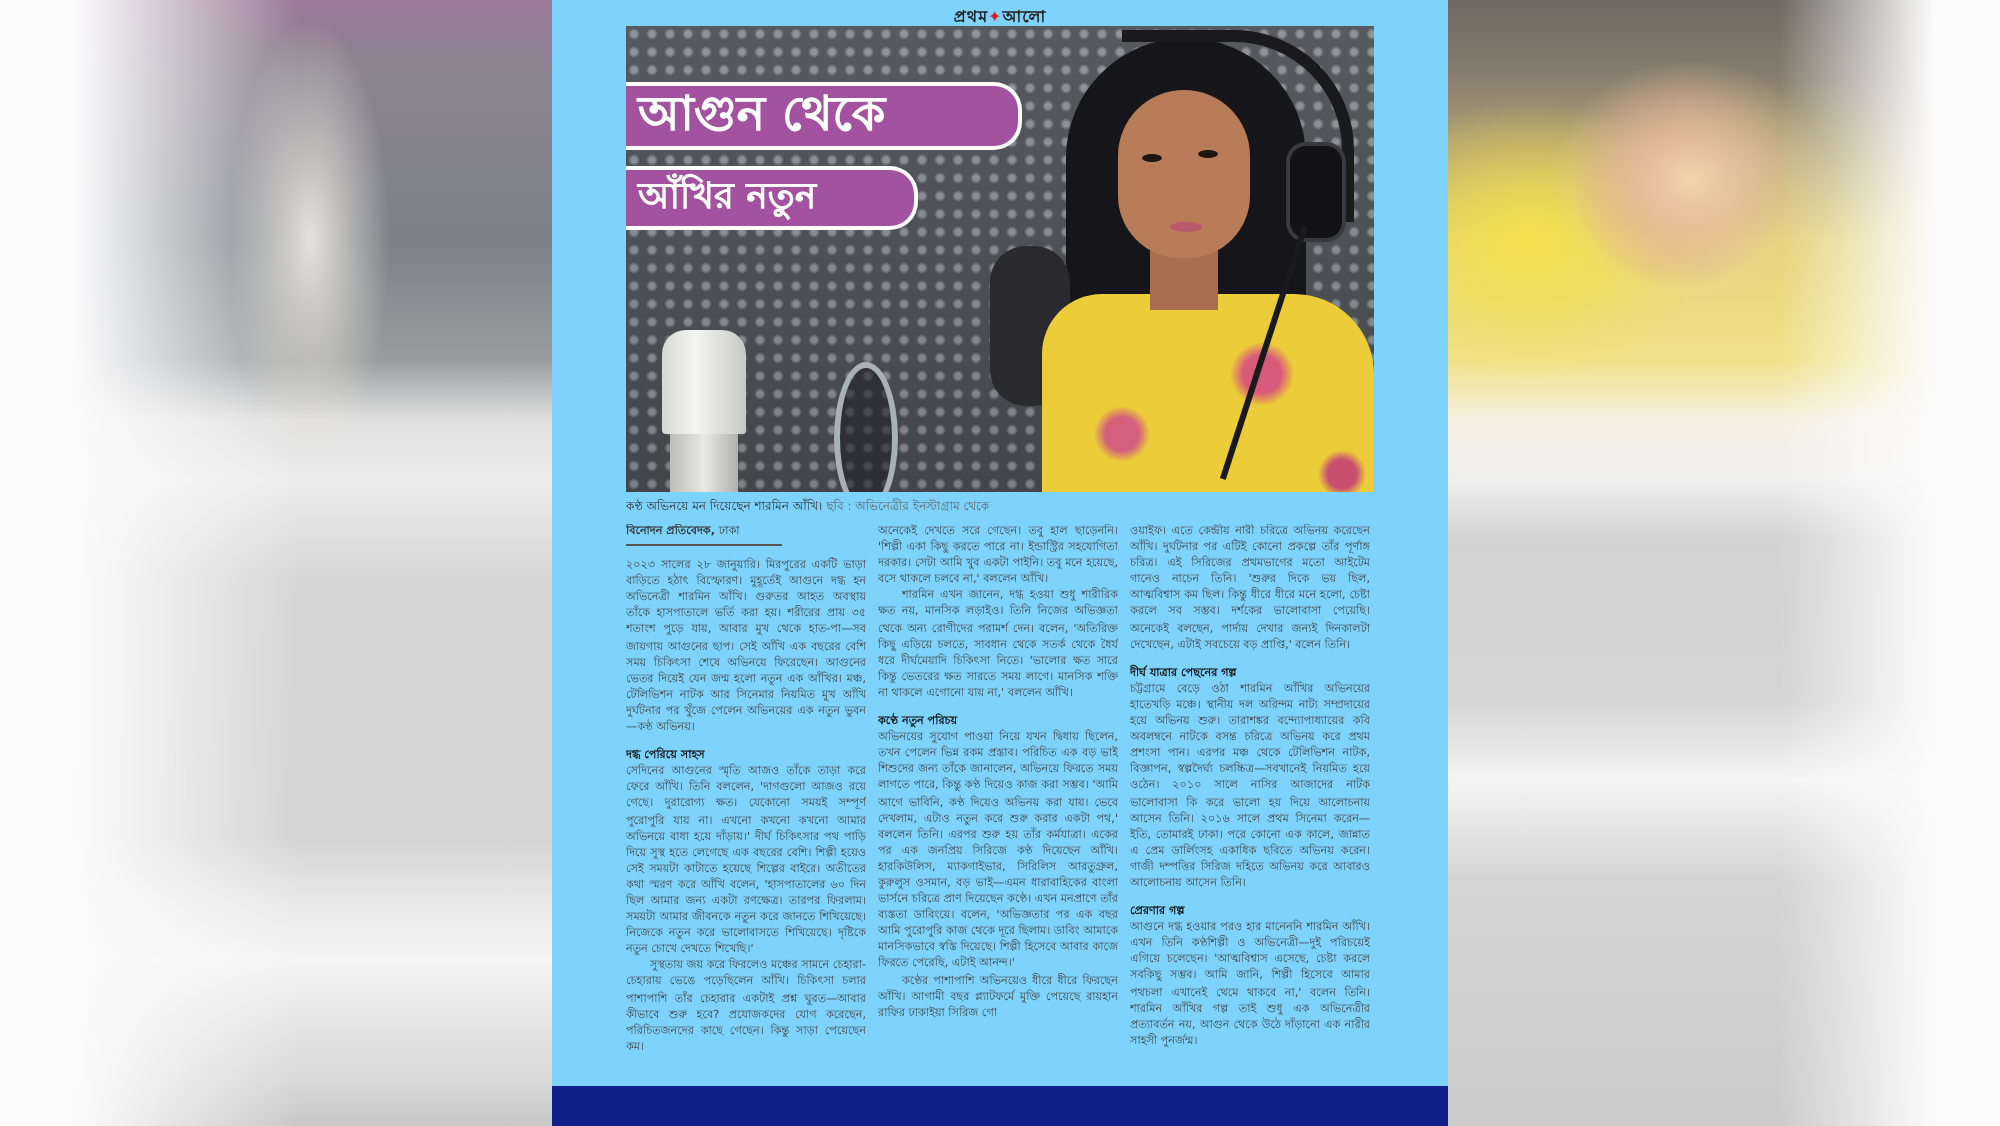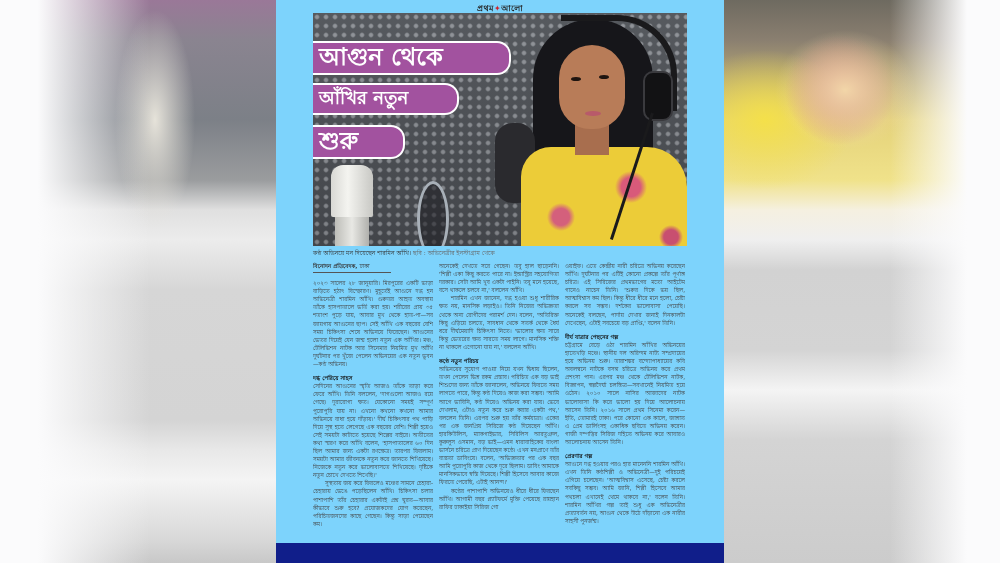--- a/index.html
+++ b/index.html
@@ -97,21 +97,20 @@
       <div class="eye" style="left:70px;top:64px;"></div>
       <div class="eye" style="left:98px;top:62px;"></div>
       <div class="lips"></div>
       <div class="headphone-band"></div>
       <div class="earcup"></div>
       <div class="cable"></div>
     </div>
 
     <div class="title-pill t2">আঁখির নতুন</div>
     <div class="title-pill t1">আগুন থেকে</div>
-    <div class="title-pill t3">শুরু</div>
   </div>
 
   <div class="caption">
     <span>কণ্ঠ অভিনয়ে মন দিয়েছেন শারমিন আঁখি।</span>
     <span class="credit">ছবি : অভিনেত্রীর ইনস্টাগ্রাম থেকে</span>
   </div>
 
   <div class="columns">
     <div class="col">
       <div class="byline"><span>বিনোদন প্রতিবেদক</span>, <span style="font-weight:normal">ঢাকা</span></div>

